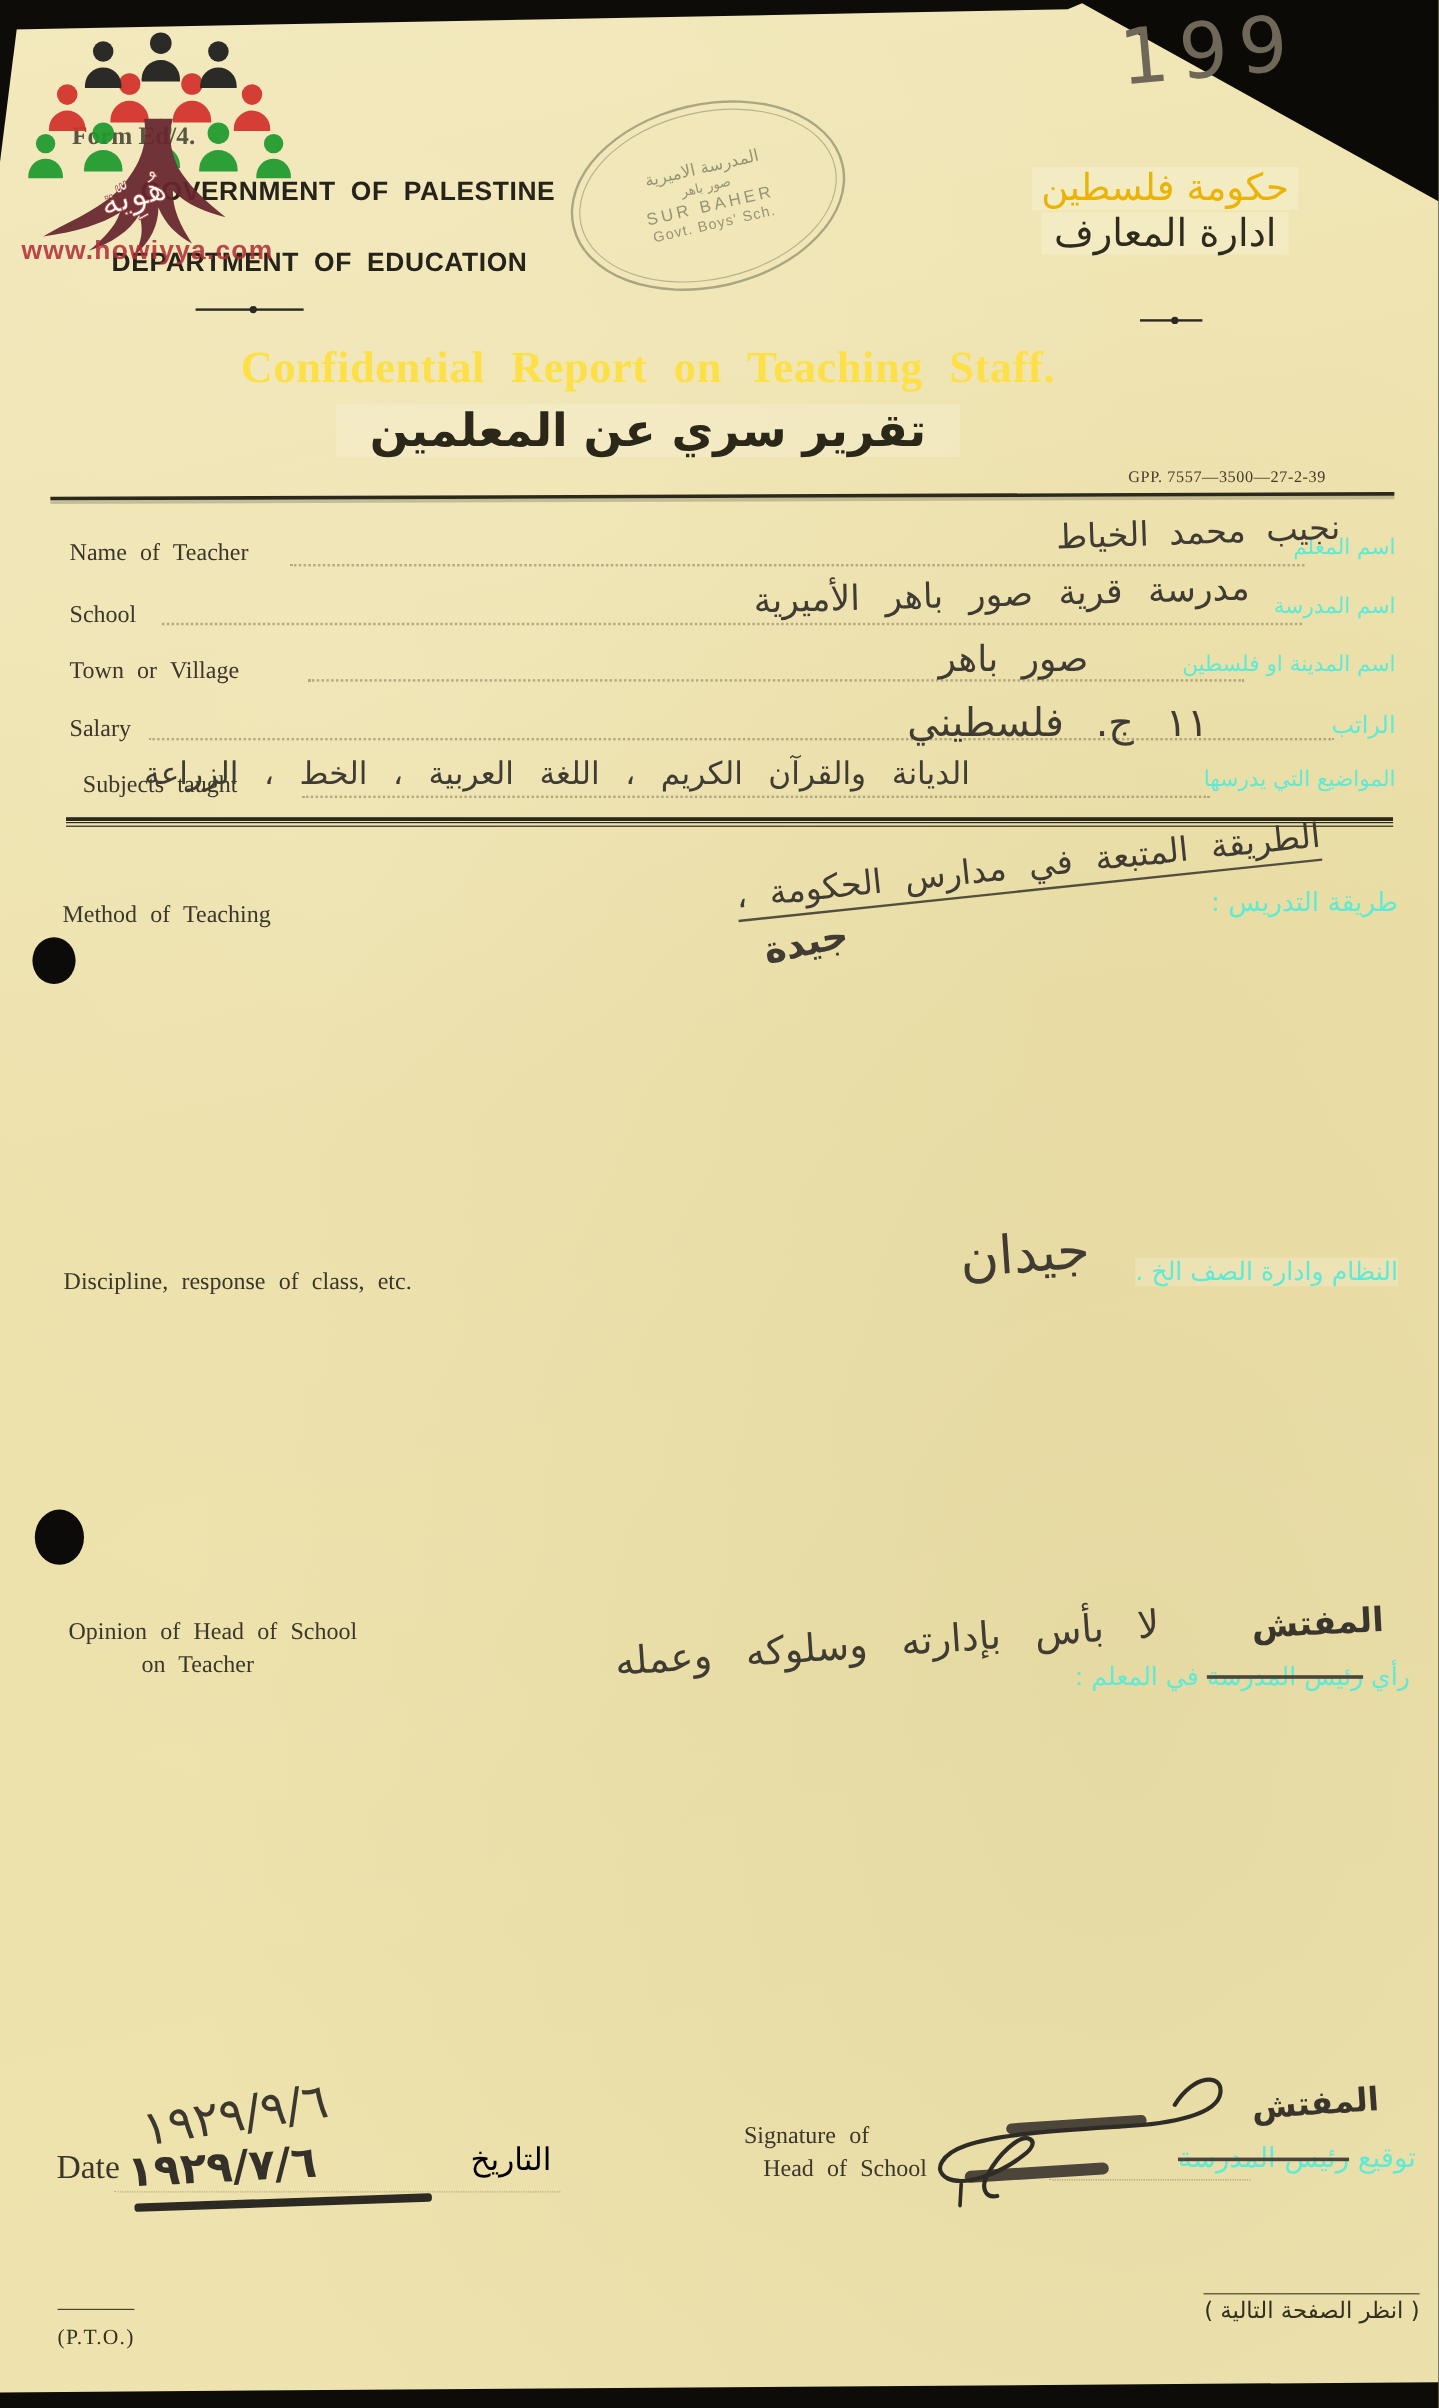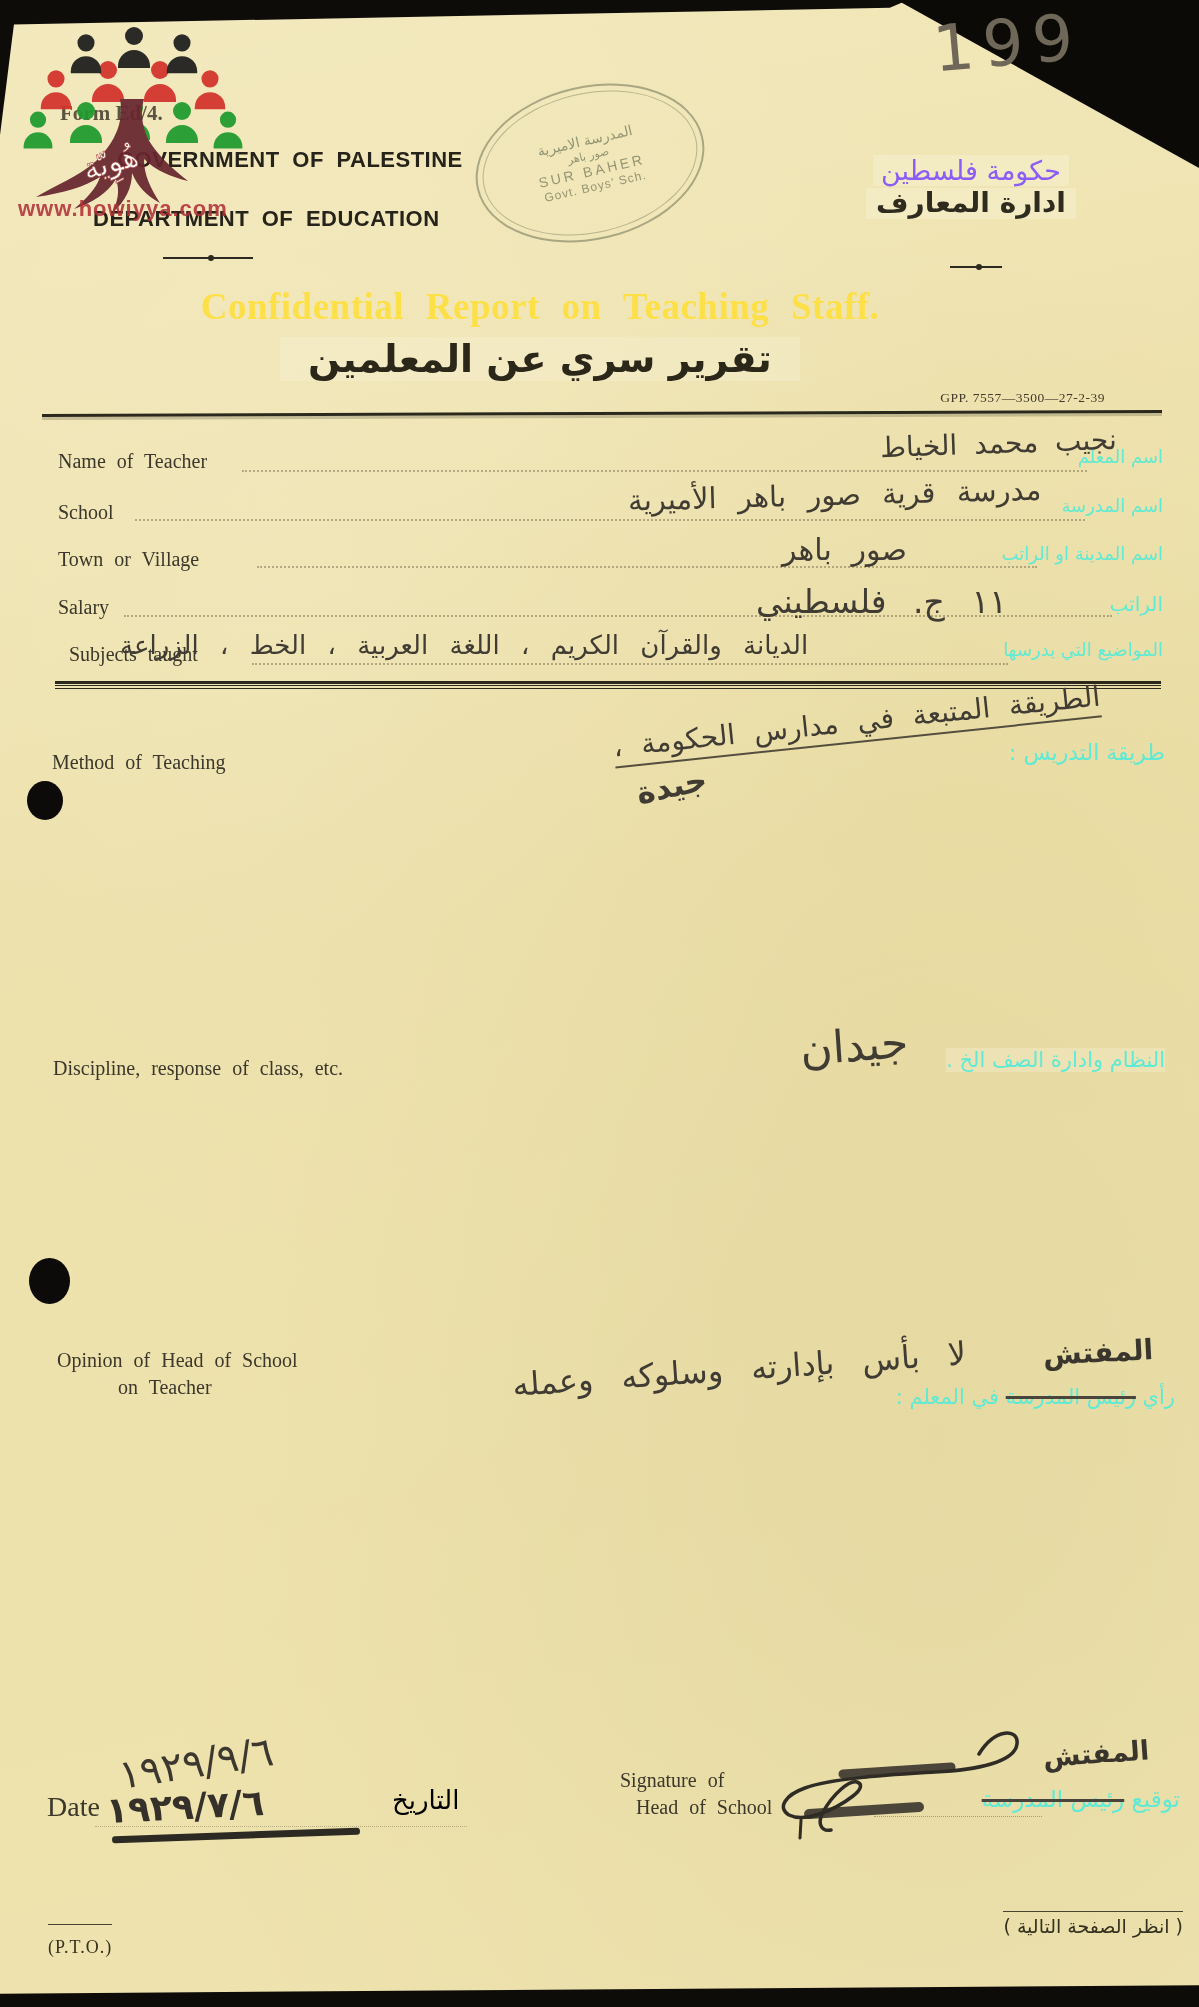--- a/index.html
+++ b/index.html
@@ -34,22 +34,22 @@
   .org2{left:93px;top:206px;font-size:22px;font-weight:bold;font-family:"Liberation Sans","DejaVu Sans",sans-serif;
         letter-spacing:.5px;word-spacing:6px;color:#26231a;z-index:2;}
   .mini-rule{position:absolute;height:0;border-top:2px solid #2c2a20;}
   .mini-rule::after{content:"";position:absolute;left:50%;top:-4px;width:6px;height:6px;background:#2c2a20;border-radius:50%;}
   .rule-en{left:163px;top:257px;width:90px;}
   .rule-ar{left:950px;top:266px;width:52px;}
 
   
   .ar{font-family:"DejaVu Sans",sans-serif;direction:rtl;}
   .org-ar{position:absolute;left:828px;top:139px;width:286px;text-align:center;z-index:2;}
-  .org-ar1{font-size:27px;color:#8b5cf6;background:rgba(253,249,230,.30);display:inline-block;padding:0 8px;margin-top:16px;}
-  .org-ar2{font-size:28px;font-weight:bold;color:#2f2b1f;margin-top:2px;background:rgba(253,249,230,.30);
+  .org-ar1{font-size:31px;color:#eab308;background:rgba(253,249,230,.30);display:inline-block;padding:0 8px;}
+  .org-ar2{font-size:32px;font-weight:normal;color:#2f2b1f;margin-top:2px;background:rgba(253,249,230,.30);
            display:inline-block;padding:0 10px;line-height:1.1;}
   .pageno{position:absolute;left:933px;top:6px;font-family:"DejaVu Sans",sans-serif;font-size:64px;
           color:#6f6858;transform:rotate(-5deg);letter-spacing:9px;z-index:2;}
 
   
   .stamp{position:absolute;left:474px;top:86px;width:228px;height:150px;transform:rotate(-13deg);
      border:2px solid rgba(98,104,76,.50);border-radius:50%;z-index:1;
      display:flex;flex-direction:column;align-items:center;justify-content:center;gap:1px;
      color:rgba(92,98,72,.62);font-family:"DejaVu Sans",sans-serif;}
   .stamp::before{content:"";position:absolute;inset:5px;border:1px solid rgba(98,104,76,.40);border-radius:50%;}
@@ -206,21 +206,21 @@
   <div class="alabel r1-a">اسم المعلم</div>
   <div class="hand r1-h">نجيب محمد الخياط</div>
 
   <div class="flabel r2-l">School</div>
   <div class="dotline r2-d"></div>
   <div class="alabel r2-a">اسم المدرسة</div>
   <div class="hand r2-h">مدرسة قرية صور باهر الأميرية</div>
 
   <div class="flabel r3-l">Town or Village</div>
   <div class="dotline r3-d"></div>
-  <div class="alabel r3-a">اسم المدينة او الراتب</div>
+  <div class="alabel r3-a">اسم المدينة او فلسطين</div>
   <div class="hand r3-h">صور باهر</div>
 
   <div class="flabel r4-l">Salary</div>
   <div class="dotline r4-d"></div>
   <div class="alabel r4-a">الراتب</div>
   <div class="hand r4-h">١١ ج. فلسطيني</div>
 
   <div class="flabel r5-l">Subjects taught</div>
   <div class="dotline r5-d"></div>
   <div class="alabel r5-a">المواضيع التي يدرسها</div>

